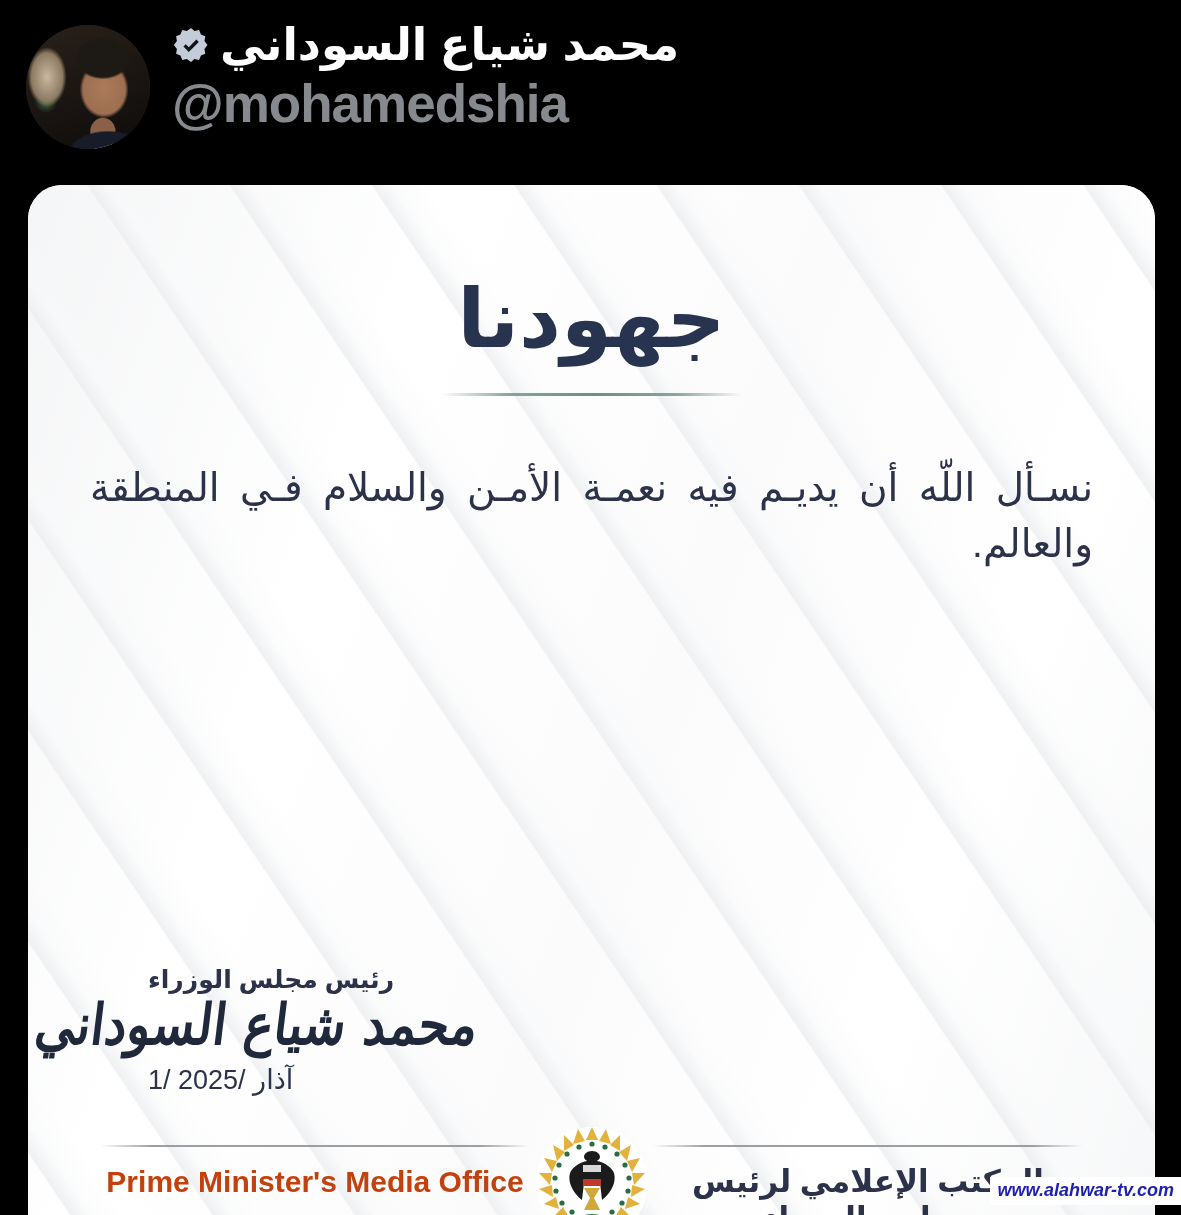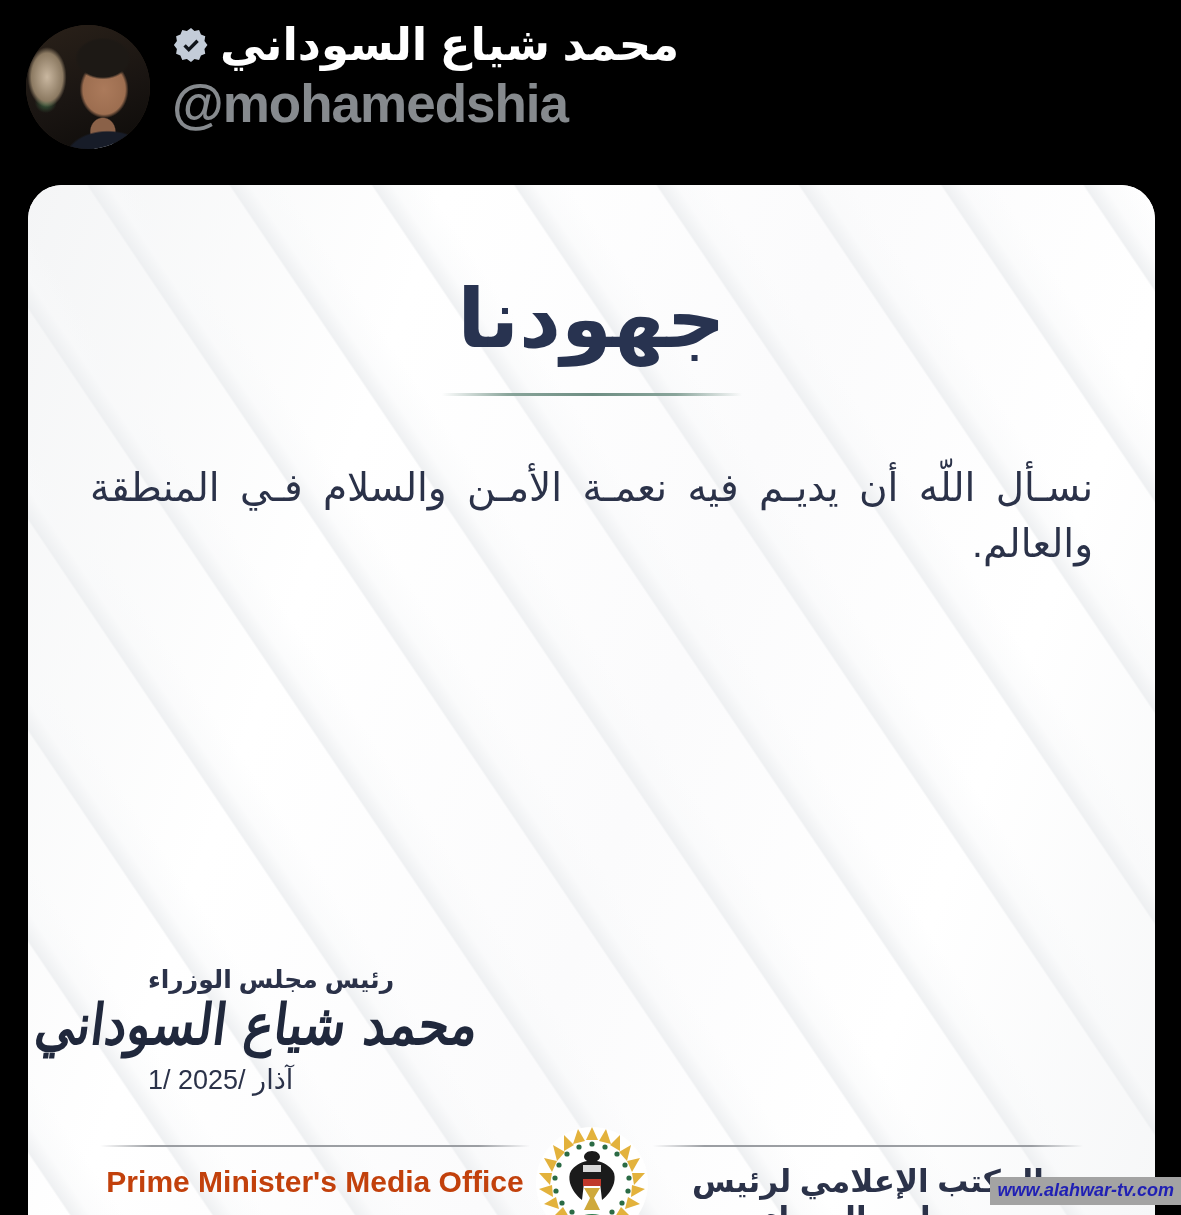--- a/index.html
+++ b/index.html
@@ -251,21 +251,21 @@
     transform: translateX(-50%);
     width: 120px;
     height: 120px;
   }
 
   
   .watermark {
     position: absolute;
     right: 0px;
     top: 1177px;
-    background: #a3a3a3;
+    background: #ffffff;
     color: #2020b4;
     font-size: 18px;
     font-style: italic;
     font-weight: bold;
     padding: 3px 7px 4px 8px;
     letter-spacing: 0px;
     font-family: "Liberation Sans", sans-serif;
     z-index: 40;
     margin-left: 21px;
   }

